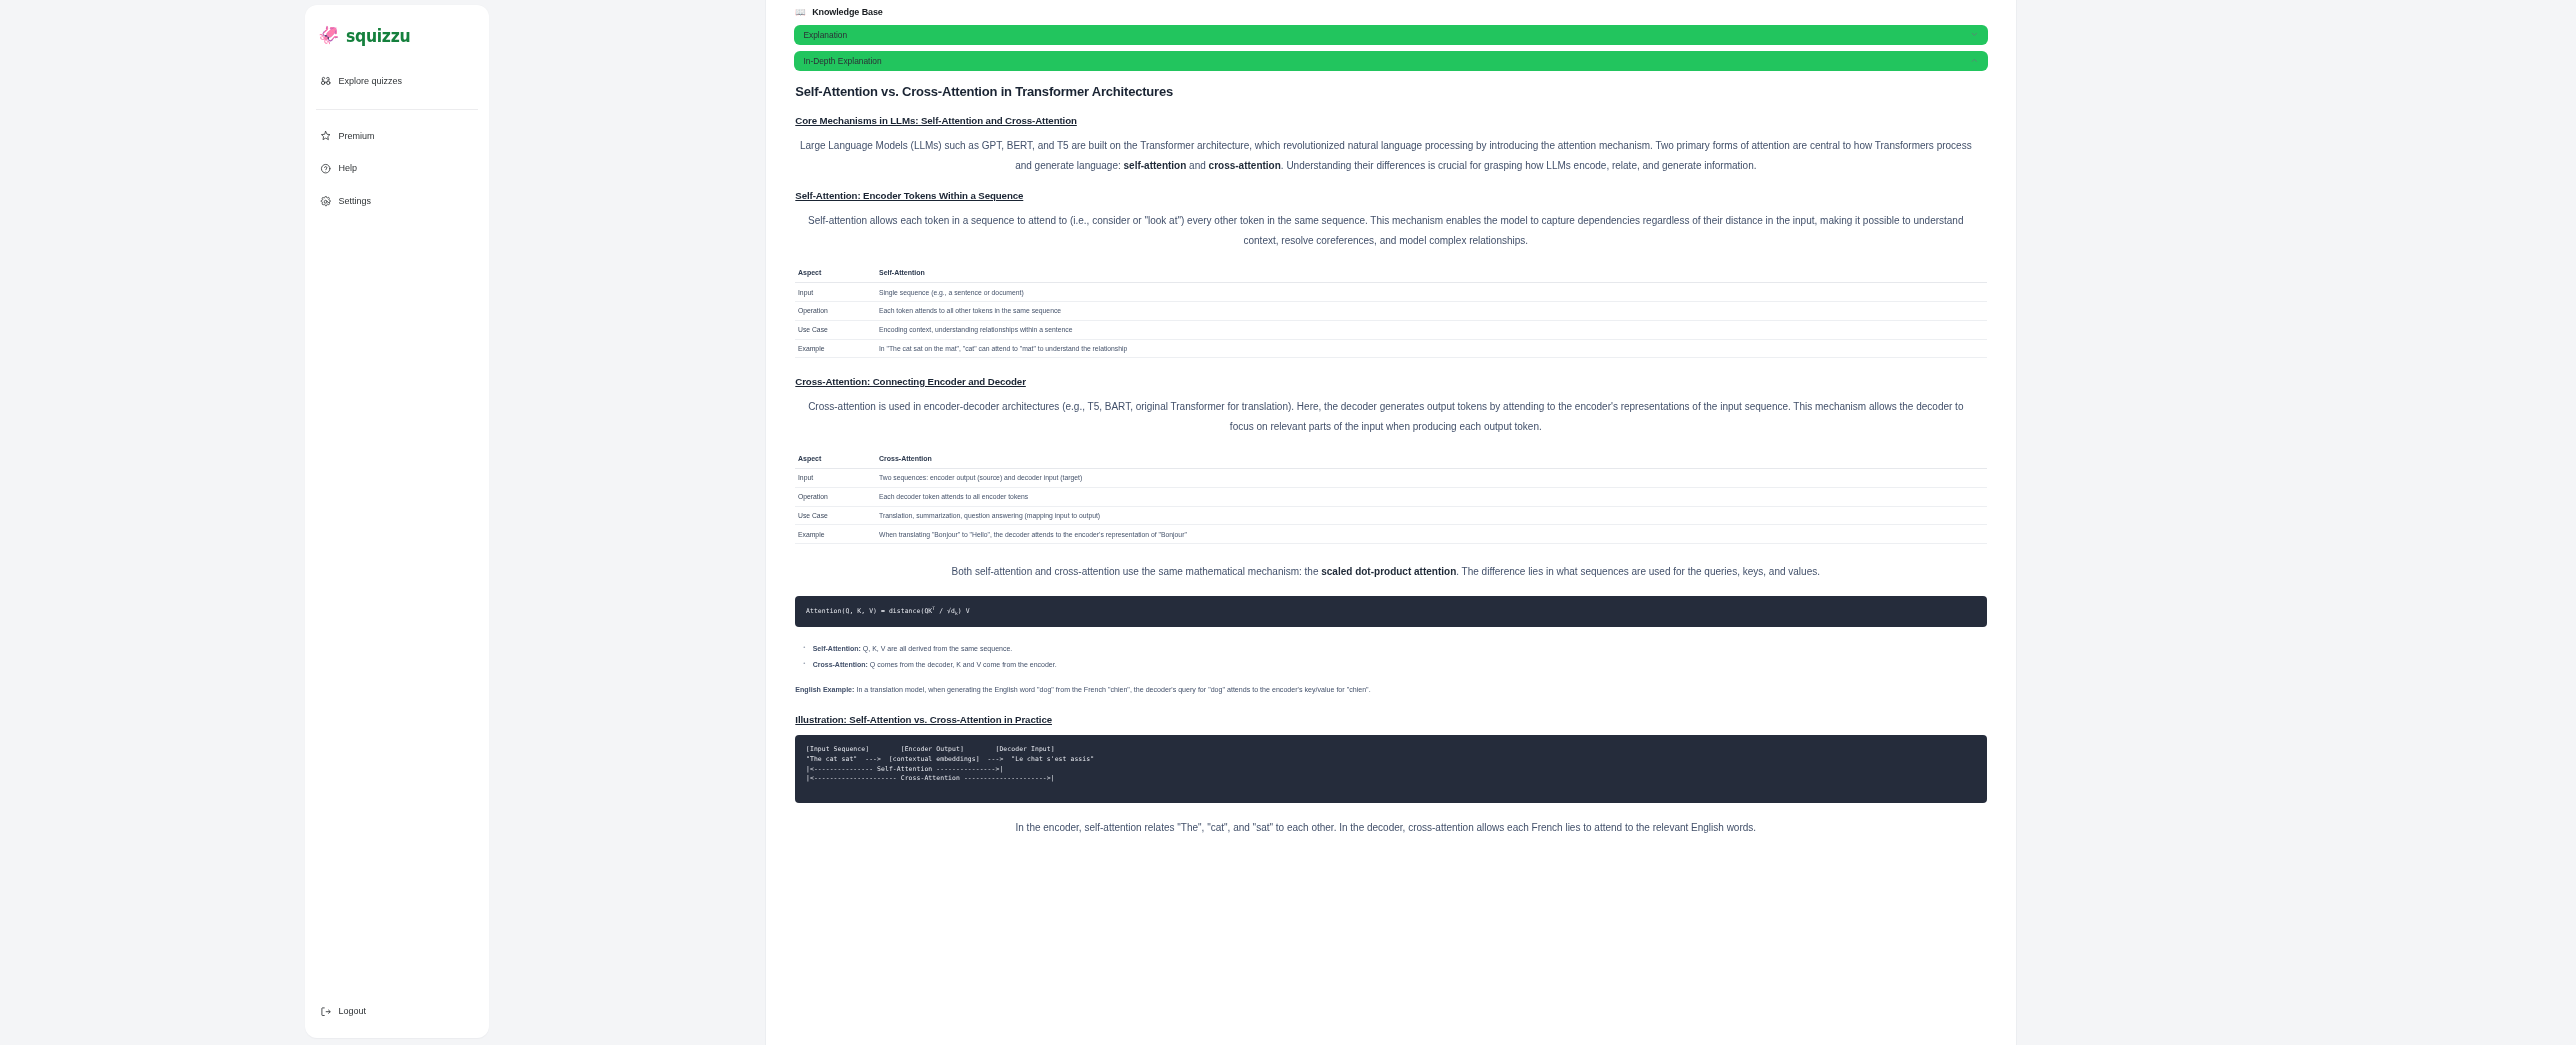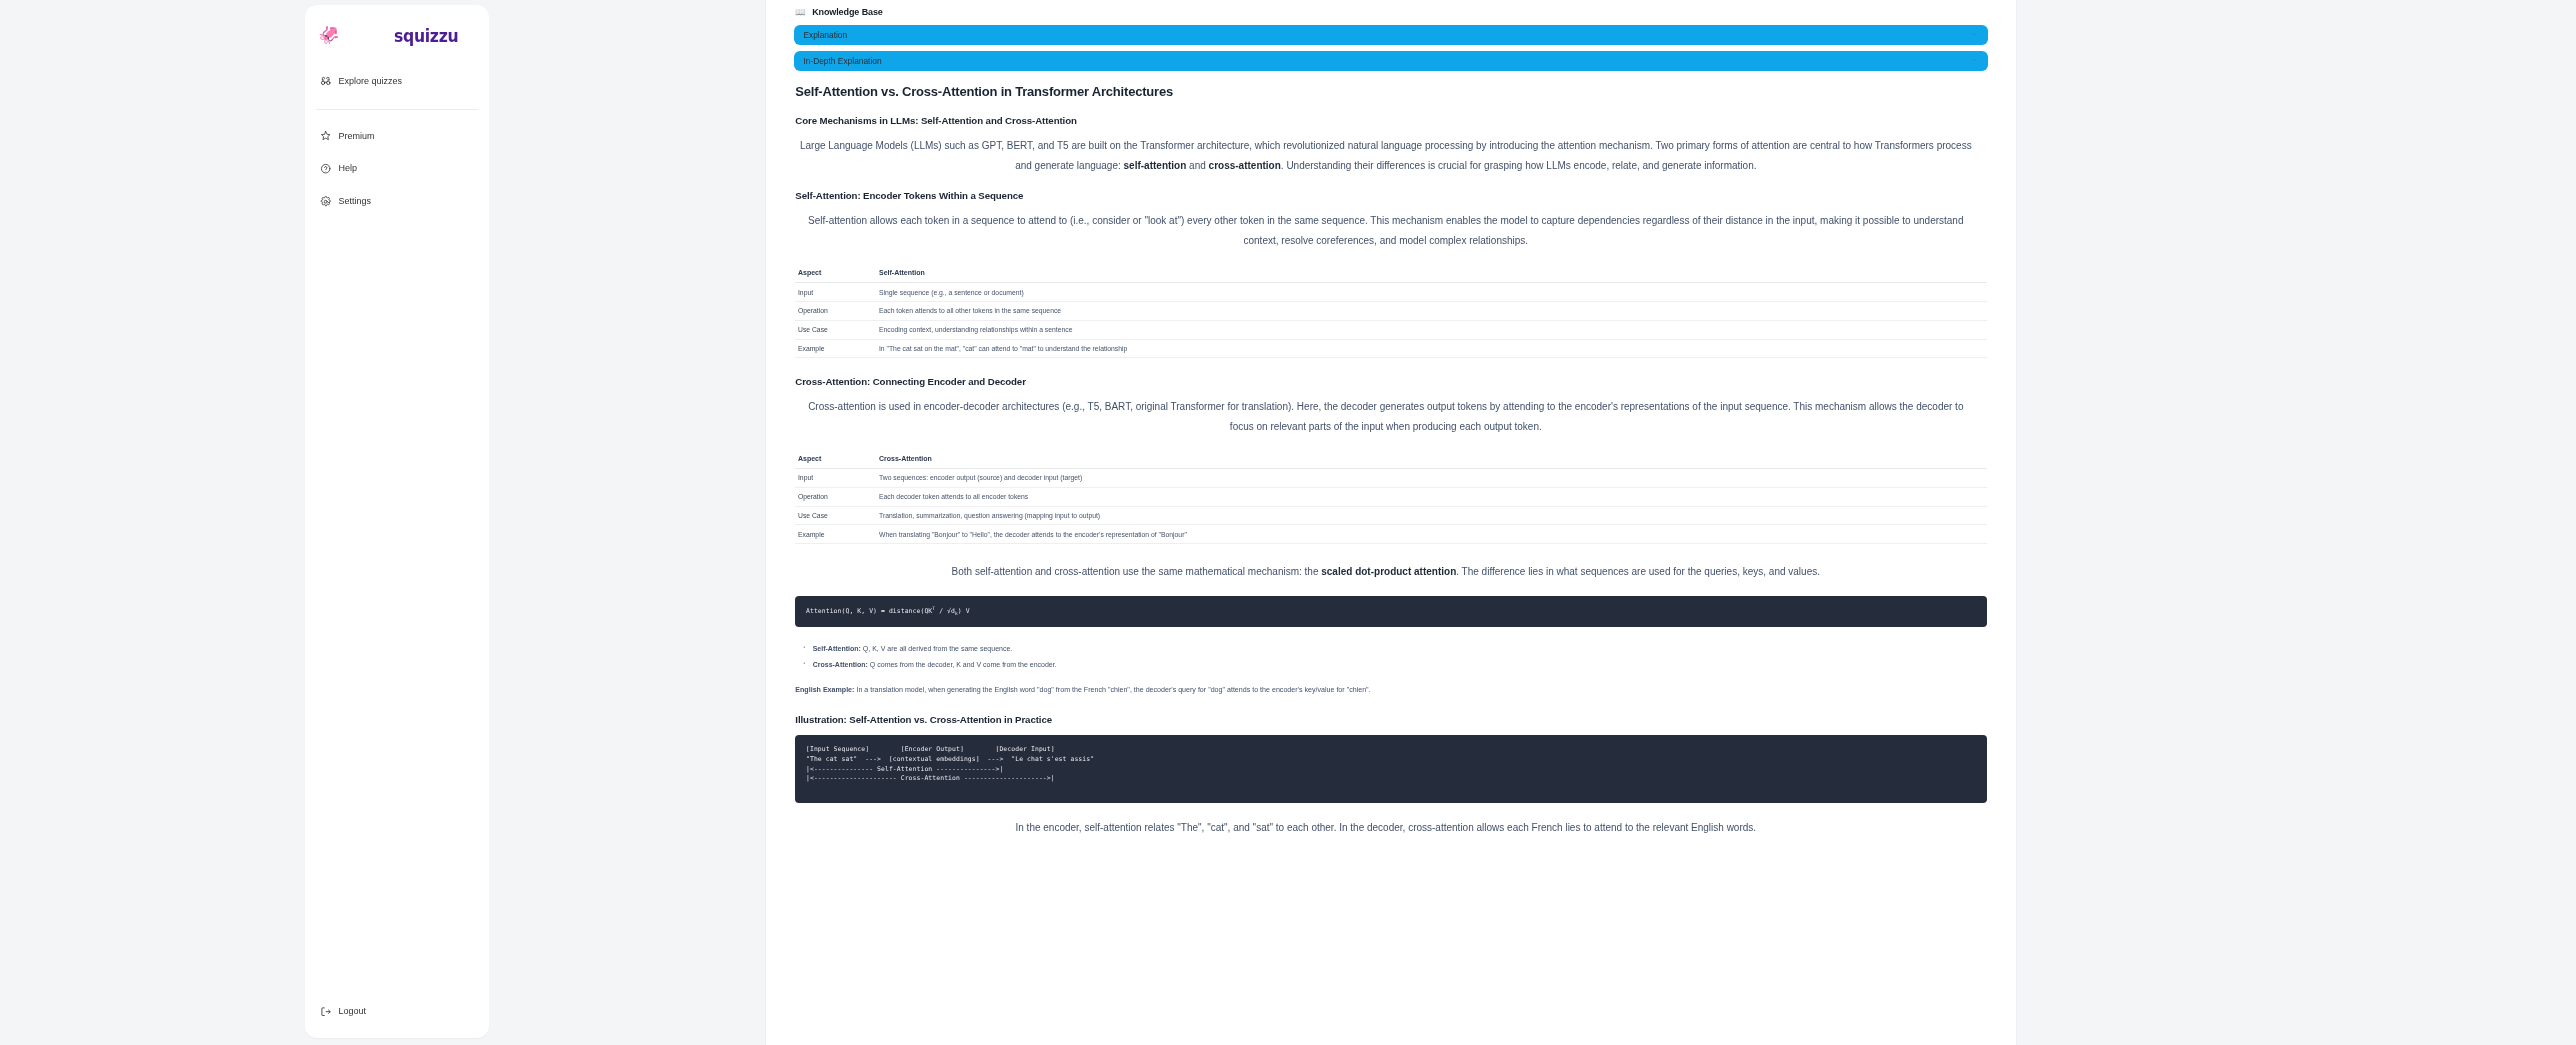--- a/index.html
+++ b/index.html
@@ -47,24 +47,23 @@
   .brand-mark {
     font-size: 17.4px;
     line-height: 1;
     filter: saturate(1.2);
   }
   .brand-name {
     font-family: "DejaVu Sans", sans-serif;
     font-weight: 700;
     font-size: 17.4px;
     letter-spacing: -0.3px;
-    color: #4c1d95;
+    color: #15803d;
     text-transform: lowercase;
     font-stretch: condensed;
-    margin-left: 48px;
   }
 
   .nav-group { padding: 0 9.4px; }
   .nav-item {
     display: flex;
     align-items: center;
     gap: 7.4px;
     padding: 6px 5.4px;
     border-radius: 6px;
     color: #2f3336;
@@ -115,21 +114,21 @@
   }
   .kb-icon { font-size: 8.7px; line-height: 1; }
   .kb-title {
     font-size: 9px;
     font-weight: 700;
     color: #181c20;
     letter-spacing: -0.1px;
   }
 
   .accordion {
-    background: #0ea5e9;
+    background: #22c55e;
     border-radius: 6px;
     margin-bottom: 6px;
     height: 20px;
     display: flex;
     align-items: center;
     justify-content: space-between;
     padding: 0 9.4px;
     cursor: pointer;
   }
   .accordion-label {
@@ -155,20 +154,21 @@
     margin: 0 0 14.8px 0;
     line-height: 1.2;
   }
   h2.doc-h2 {
     font-size: 9.7px;
     font-weight: 700;
     color: #1a2433;
     letter-spacing: -0.1px;
     margin: 0 0 9.4px 0;
     line-height: 1.25;
+    text-decoration: underline;
   }
 
   p.doc-p {
     font-size: 10px;
     line-height: 1.95;
     color: #42506a;
     margin: 0 0 14.8px 0;
     max-width: 1181px;
     text-align: center;
   }

